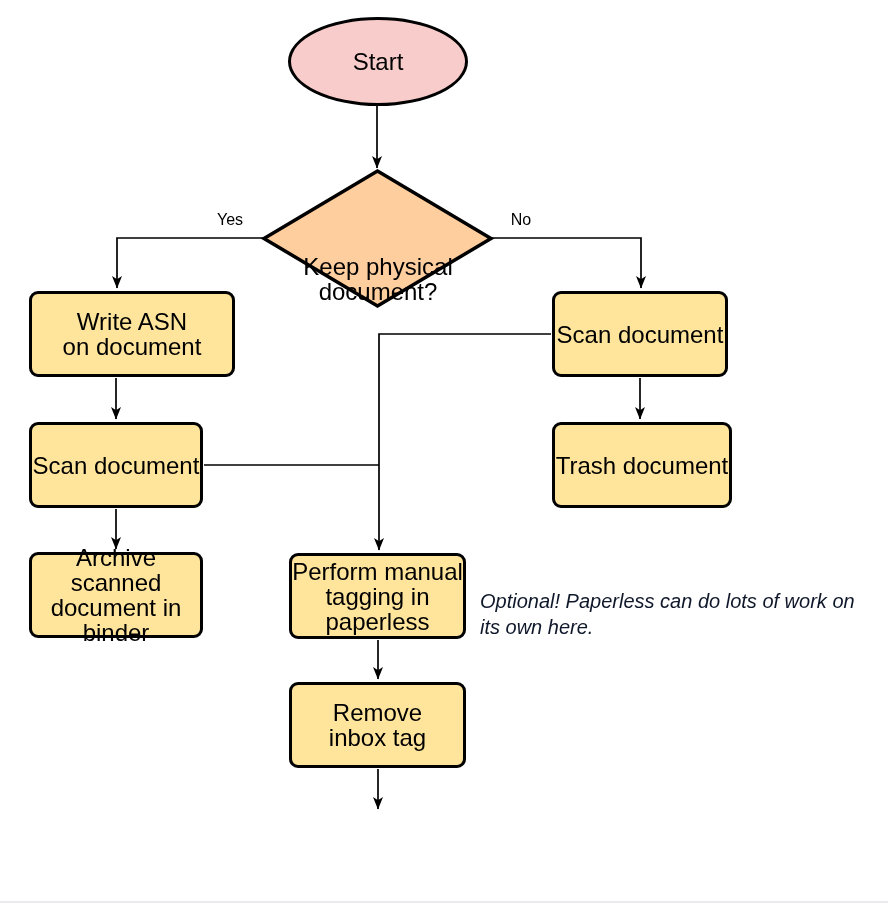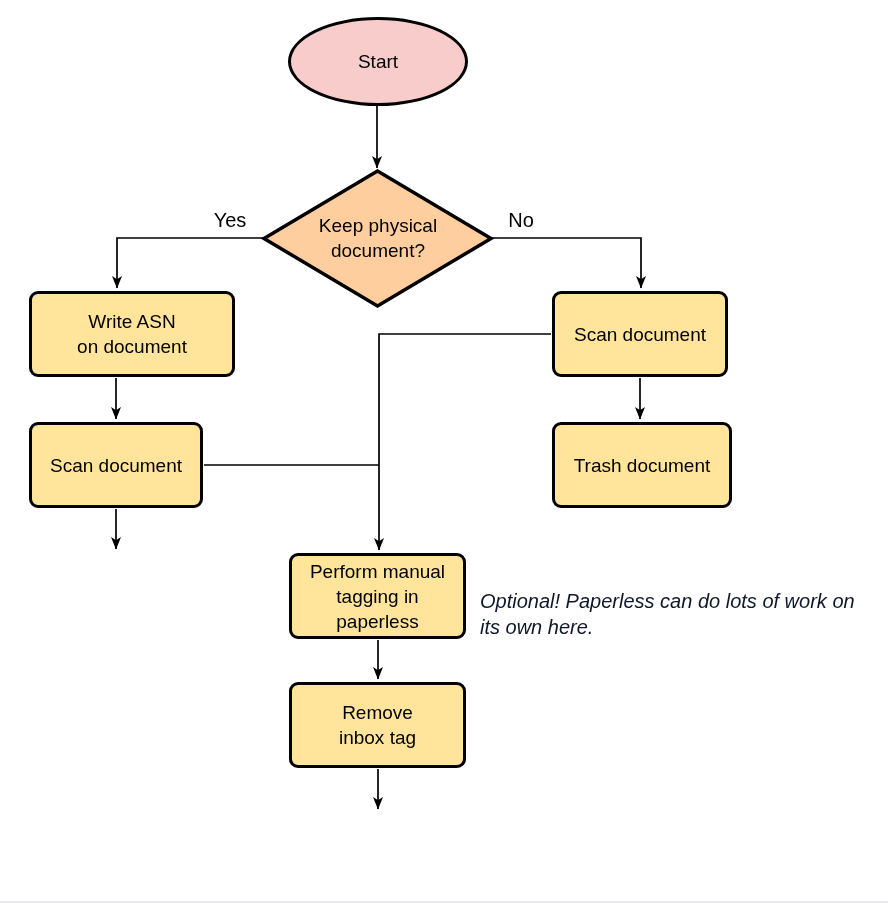--- a/index.html
+++ b/index.html
@@ -4,23 +4,23 @@
 <style>
   html,body{margin:0;padding:0;background:#ffffff;}
   .canvas{
     position:relative;width:888px;height:907px;background:#ffffff;overflow:hidden;
     font-family:"Liberation Sans","DejaVu Sans",sans-serif;color:#000000;
   }
   .edges{position:absolute;left:0;top:0;z-index:1;}
   .node{position:absolute;z-index:2;display:flex;align-items:center;justify-content:center;box-sizing:border-box;}
   .process{background:#ffe49c;border:3px solid #000000;border-radius:9px;}
   .terminal{background:#f9cccc;border:3px solid #000000;border-radius:50%;}
-  .nlabel{white-space:pre-line;text-align:center;font-size:19px;line-height:25px;color:#000000;}
-  .decision-label{position:absolute;z-index:2;display:flex;align-items:center;justify-content:center;pointer-events:none;}
-  .edge-label{position:absolute;z-index:2;font-size:20px;line-height:26px;text-align:center;color:#000000;}
+  .nlabel{white-space:pre-line;text-align:center;font-size:24px;line-height:25px;color:#000000;}
+  .decision-label{position:absolute;z-index:2;display:flex;align-items:flex-end;justify-content:center;pointer-events:none;}
+  .edge-label{position:absolute;z-index:2;font-size:16px;line-height:26px;text-align:center;color:#000000;}
   .annotation{position:absolute;z-index:2;font-size:20px;line-height:26px;font-style:italic;white-space:pre-line;color:#0f172a;}
   .bottom-divider{position:absolute;left:0;top:901px;width:888px;height:2px;background:#e9ebf0;z-index:0;}
 
   
   .n-start{left:288px;top:17px;width:180px;height:89px;}
   .n-write-asn{left:29px;top:291px;width:206px;height:86px;}
   .n-scan-left{left:29px;top:422px;width:174px;height:86px;}
   .n-archive{left:29px;top:552px;width:174px;height:86px;}
   .n-scan-right{left:552px;top:291px;width:176px;height:86px;}
   .n-trash{left:552px;top:422px;width:180px;height:86px;}
@@ -70,20 +70,25 @@
   <div class="edge-label l-yes">Yes</div>
   <div class="edge-label l-no">No</div>
 
   <div class="node process n-write-asn">
     <span class="nlabel">Write ASN
 on document</span>
   </div>
   <div class="node process n-scan-left">
     <span class="nlabel">Scan document</span>
   </div>
+  <div class="node process n-archive">
+    <span class="nlabel">Archive scanned
+document in
+binder</span>
+  </div>
   <div class="node process n-scan-right">
     <span class="nlabel">Scan document</span>
   </div>
   <div class="node process n-trash">
     <span class="nlabel">Trash document</span>
   </div>
   <div class="node process n-remove">
     <span class="nlabel">Remove
 inbox tag</span>
   </div>

